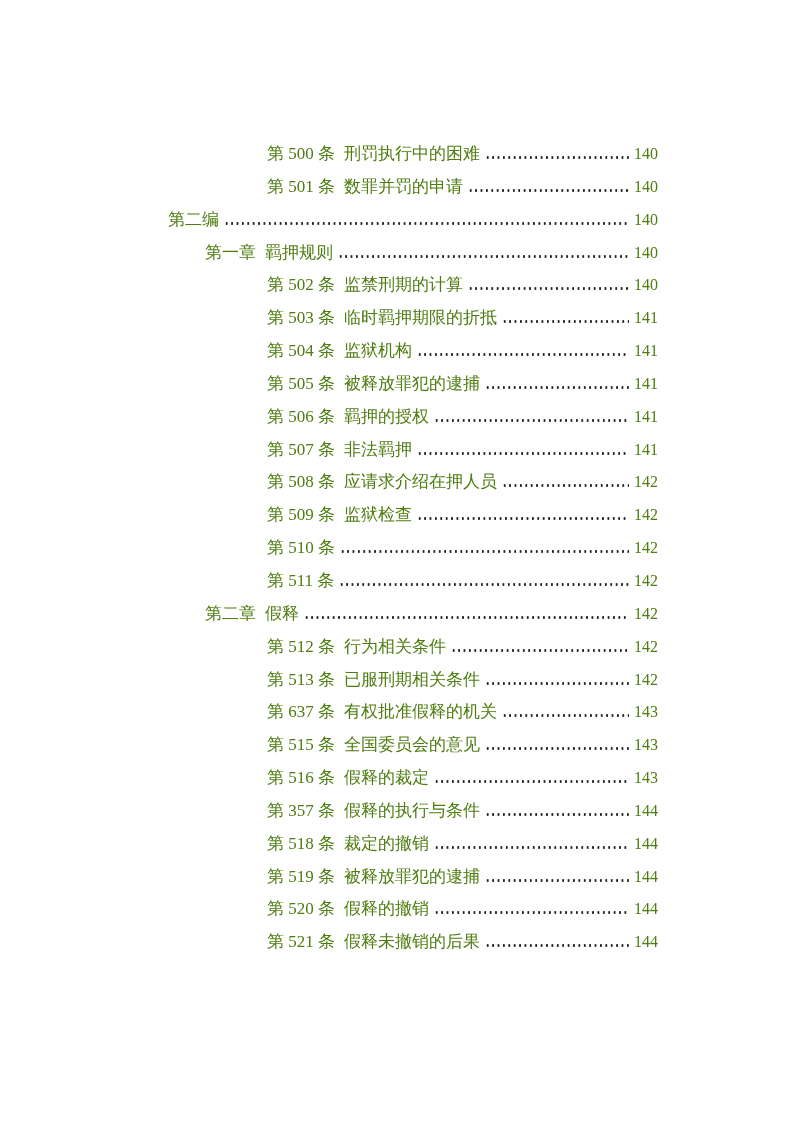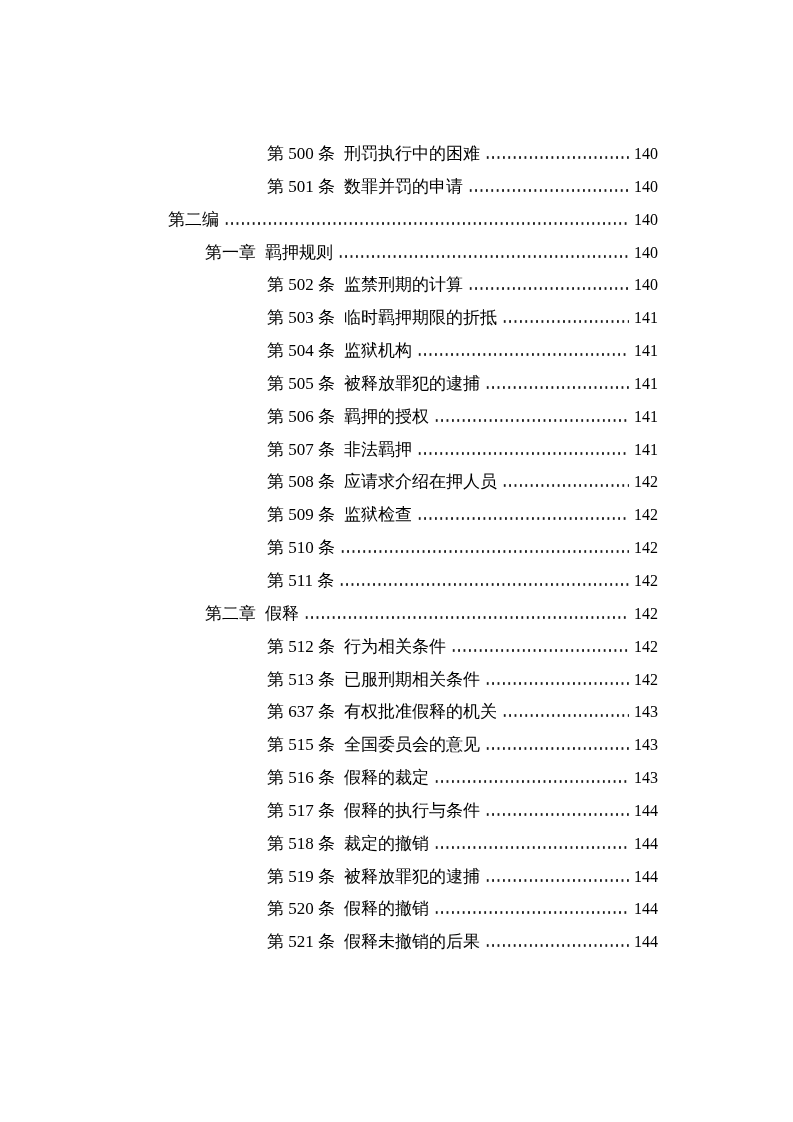--- a/index.html
+++ b/index.html
@@ -7,21 +7,21 @@
     padding: 0;
     background: #ffffff;
   }
   .page {
     position: relative;
     width: 793px;
     height: 1122px;
     background: #ffffff;
     overflow: hidden;
     font-family: "Liberation Serif", "DejaVu Serif", serif;
-    color: #000000;
+    color: #4d7c0f;
   }
   .toc {
     position: absolute;
     left: 168px;
     top: 136px;
     width: 490px;
   }
   .toc-row {
     display: flex;
     align-items: baseline;
@@ -183,21 +183,21 @@
       <span class="toc-leader"></span>
       <span class="toc-page">143</span>
     </div>
       <div class="toc-row level-article">
       <span class="toc-label">第 516 条</span>
       <span class="toc-title">假释的裁定</span>
       <span class="toc-leader"></span>
       <span class="toc-page">143</span>
     </div>
       <div class="toc-row level-article">
-      <span class="toc-label">第 517 条</span>
+      <span class="toc-label">第 357 条</span>
       <span class="toc-title">假释的执行与条件</span>
       <span class="toc-leader"></span>
       <span class="toc-page">144</span>
     </div>
       <div class="toc-row level-article">
       <span class="toc-label">第 518 条</span>
       <span class="toc-title">裁定的撤销</span>
       <span class="toc-leader"></span>
       <span class="toc-page">144</span>
     </div>

